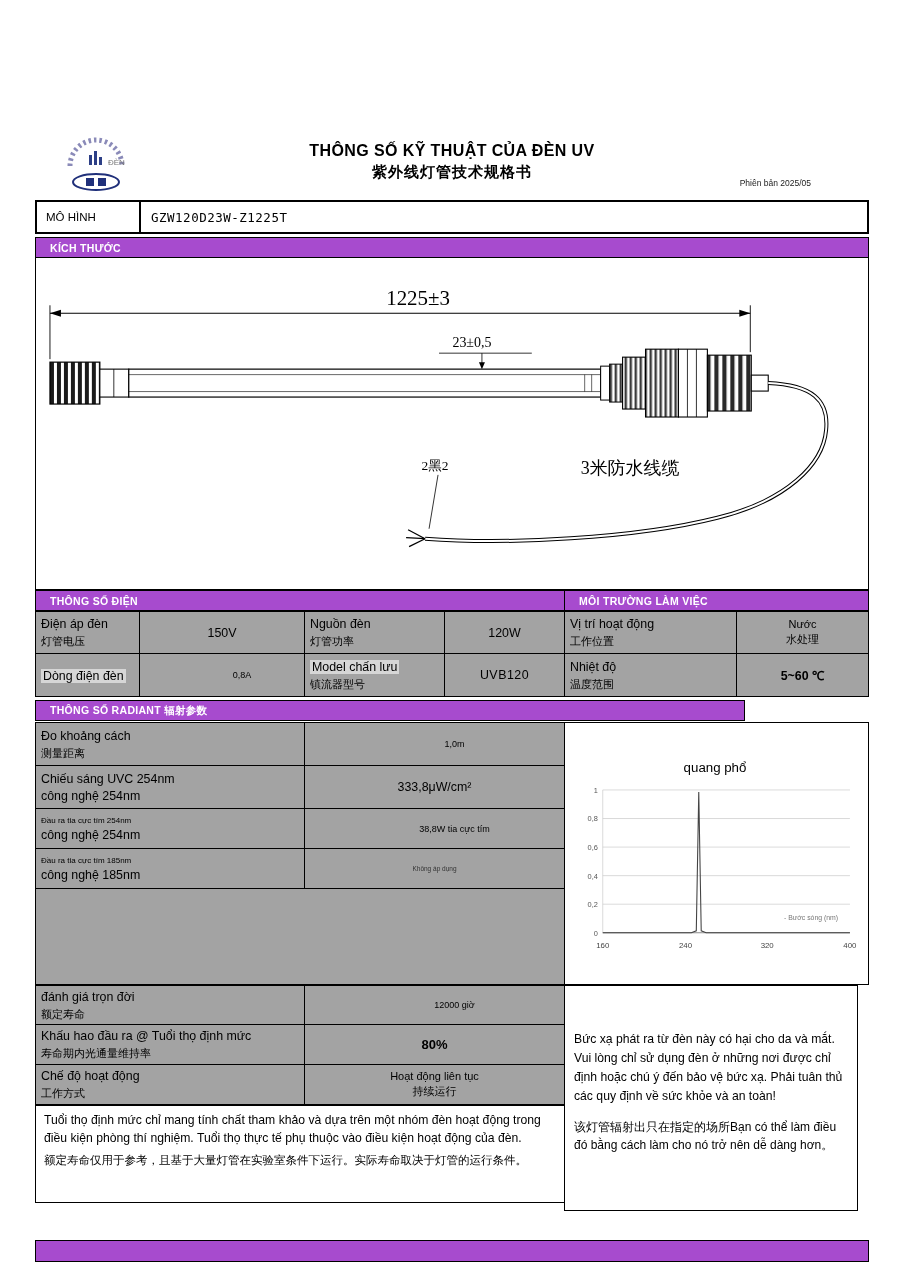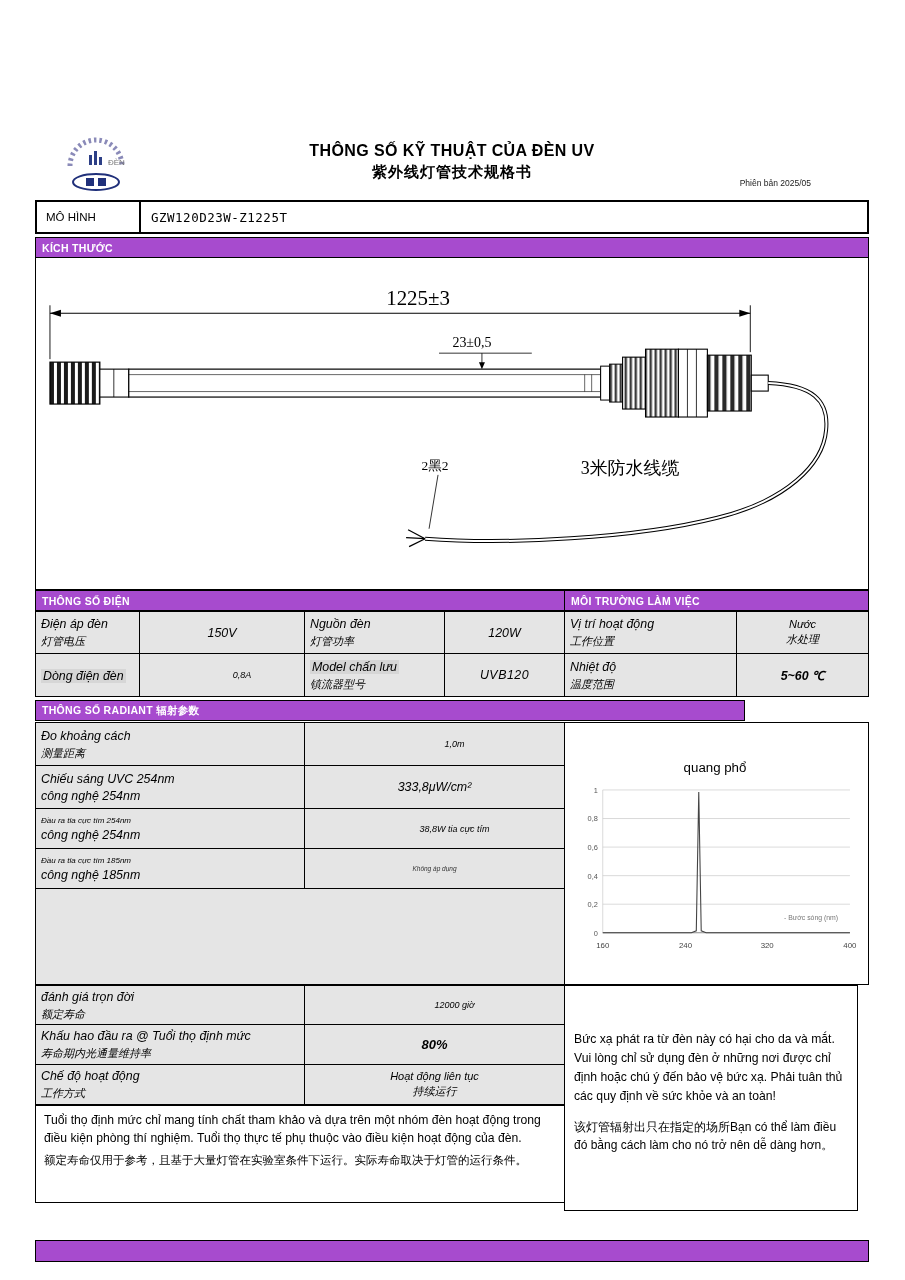--- a/index.html
+++ b/index.html
@@ -14,32 +14,32 @@
   .title-vi { margin-top:14px; font-size:16px; font-weight:bold; letter-spacing:.4px; }
   .title-zh { margin-top:3px; font-size:15px; font-weight:bold; letter-spacing:1px; }
   .version { position:absolute; right:58px; top:50px; font-size:8.5px; color:#222; }
 
   
   .model-row { position:absolute; left:35px; top:200px; width:834px; height:34px; border:2px solid #000; display:flex; background:#fff; }
   .model-label { width:104px; border-right:2px solid #000; display:flex; align-items:center; padding-left:9px; font-size:11.5px; }
   .model-value { flex:1; display:flex; align-items:center; padding-left:10px; font-family:"DejaVu Sans Mono", monospace; font-size:12.5px; letter-spacing:.5px; }
 
   
-  .bar { position:absolute; height:21px; background:#A74BCE; border:1px solid #000; color:#fff; font-size:10.5px; font-weight:bold; display:flex; align-items:center; padding-left:6px; letter-spacing:.3px; }
+  .bar { position:absolute; height:21px; background:#A74BCE; border:1px solid #000; color:#fff; font-size:10.5px; font-weight:bold; display:flex; align-items:center; padding-left:14px; letter-spacing:.3px; }
   #bar-dim      { left:35px;  top:237px; width:834px; }
   #bar-elec     { left:35px;  top:590px; width:530px; }
   #bar-env      { left:564px; top:590px; width:305px; }
   #bar-radiant  { left:35px;  top:700px; width:710px; }
   #bottom-bar   { left:35px;  top:1240px; width:834px; height:22px; }
 
   
   .drawing-box { position:absolute; left:35px; top:258px; width:834px; height:332px; border:1px solid #000; border-top:none; background:#fff; }
 
   
-  .grid { position:absolute; display:grid; border:1.5px solid #000; background:#e5e5e5;font-style:italic; }
+  .grid { position:absolute; display:grid; border:1.5px solid #000; background:#a3a3a3; }
   .c { border-right:1px solid #000; border-bottom:1px solid #000; min-width:0; overflow:hidden; }
   .c.lc { border-right:none; }
   .c.lr { border-bottom:none; }
   .lbl { padding:4px 5px 3px; display:flex; flex-direction:column; justify-content:center; gap:3px; }
   .val { display:flex; flex-direction:column; align-items:center; justify-content:center; text-align:center; gap:2px; padding:2px; }
   .f12 { font-size:12.4px; } .f11 { font-size:11px; }
   .f9 { font-size:9px;margin-left:40px; } .f8 { font-size:8px; } .f6 { font-size:6.5px; color:#333; }
   .hl { background:#d6d6d6; display:inline-block; padding:0 2px; }
 
   #elec-table { left:35px; top:611px; width:834px; height:86px; grid-template-columns:104px 165px 140px 120px 172px 1fr; grid-template-rows:1fr 1fr; }

